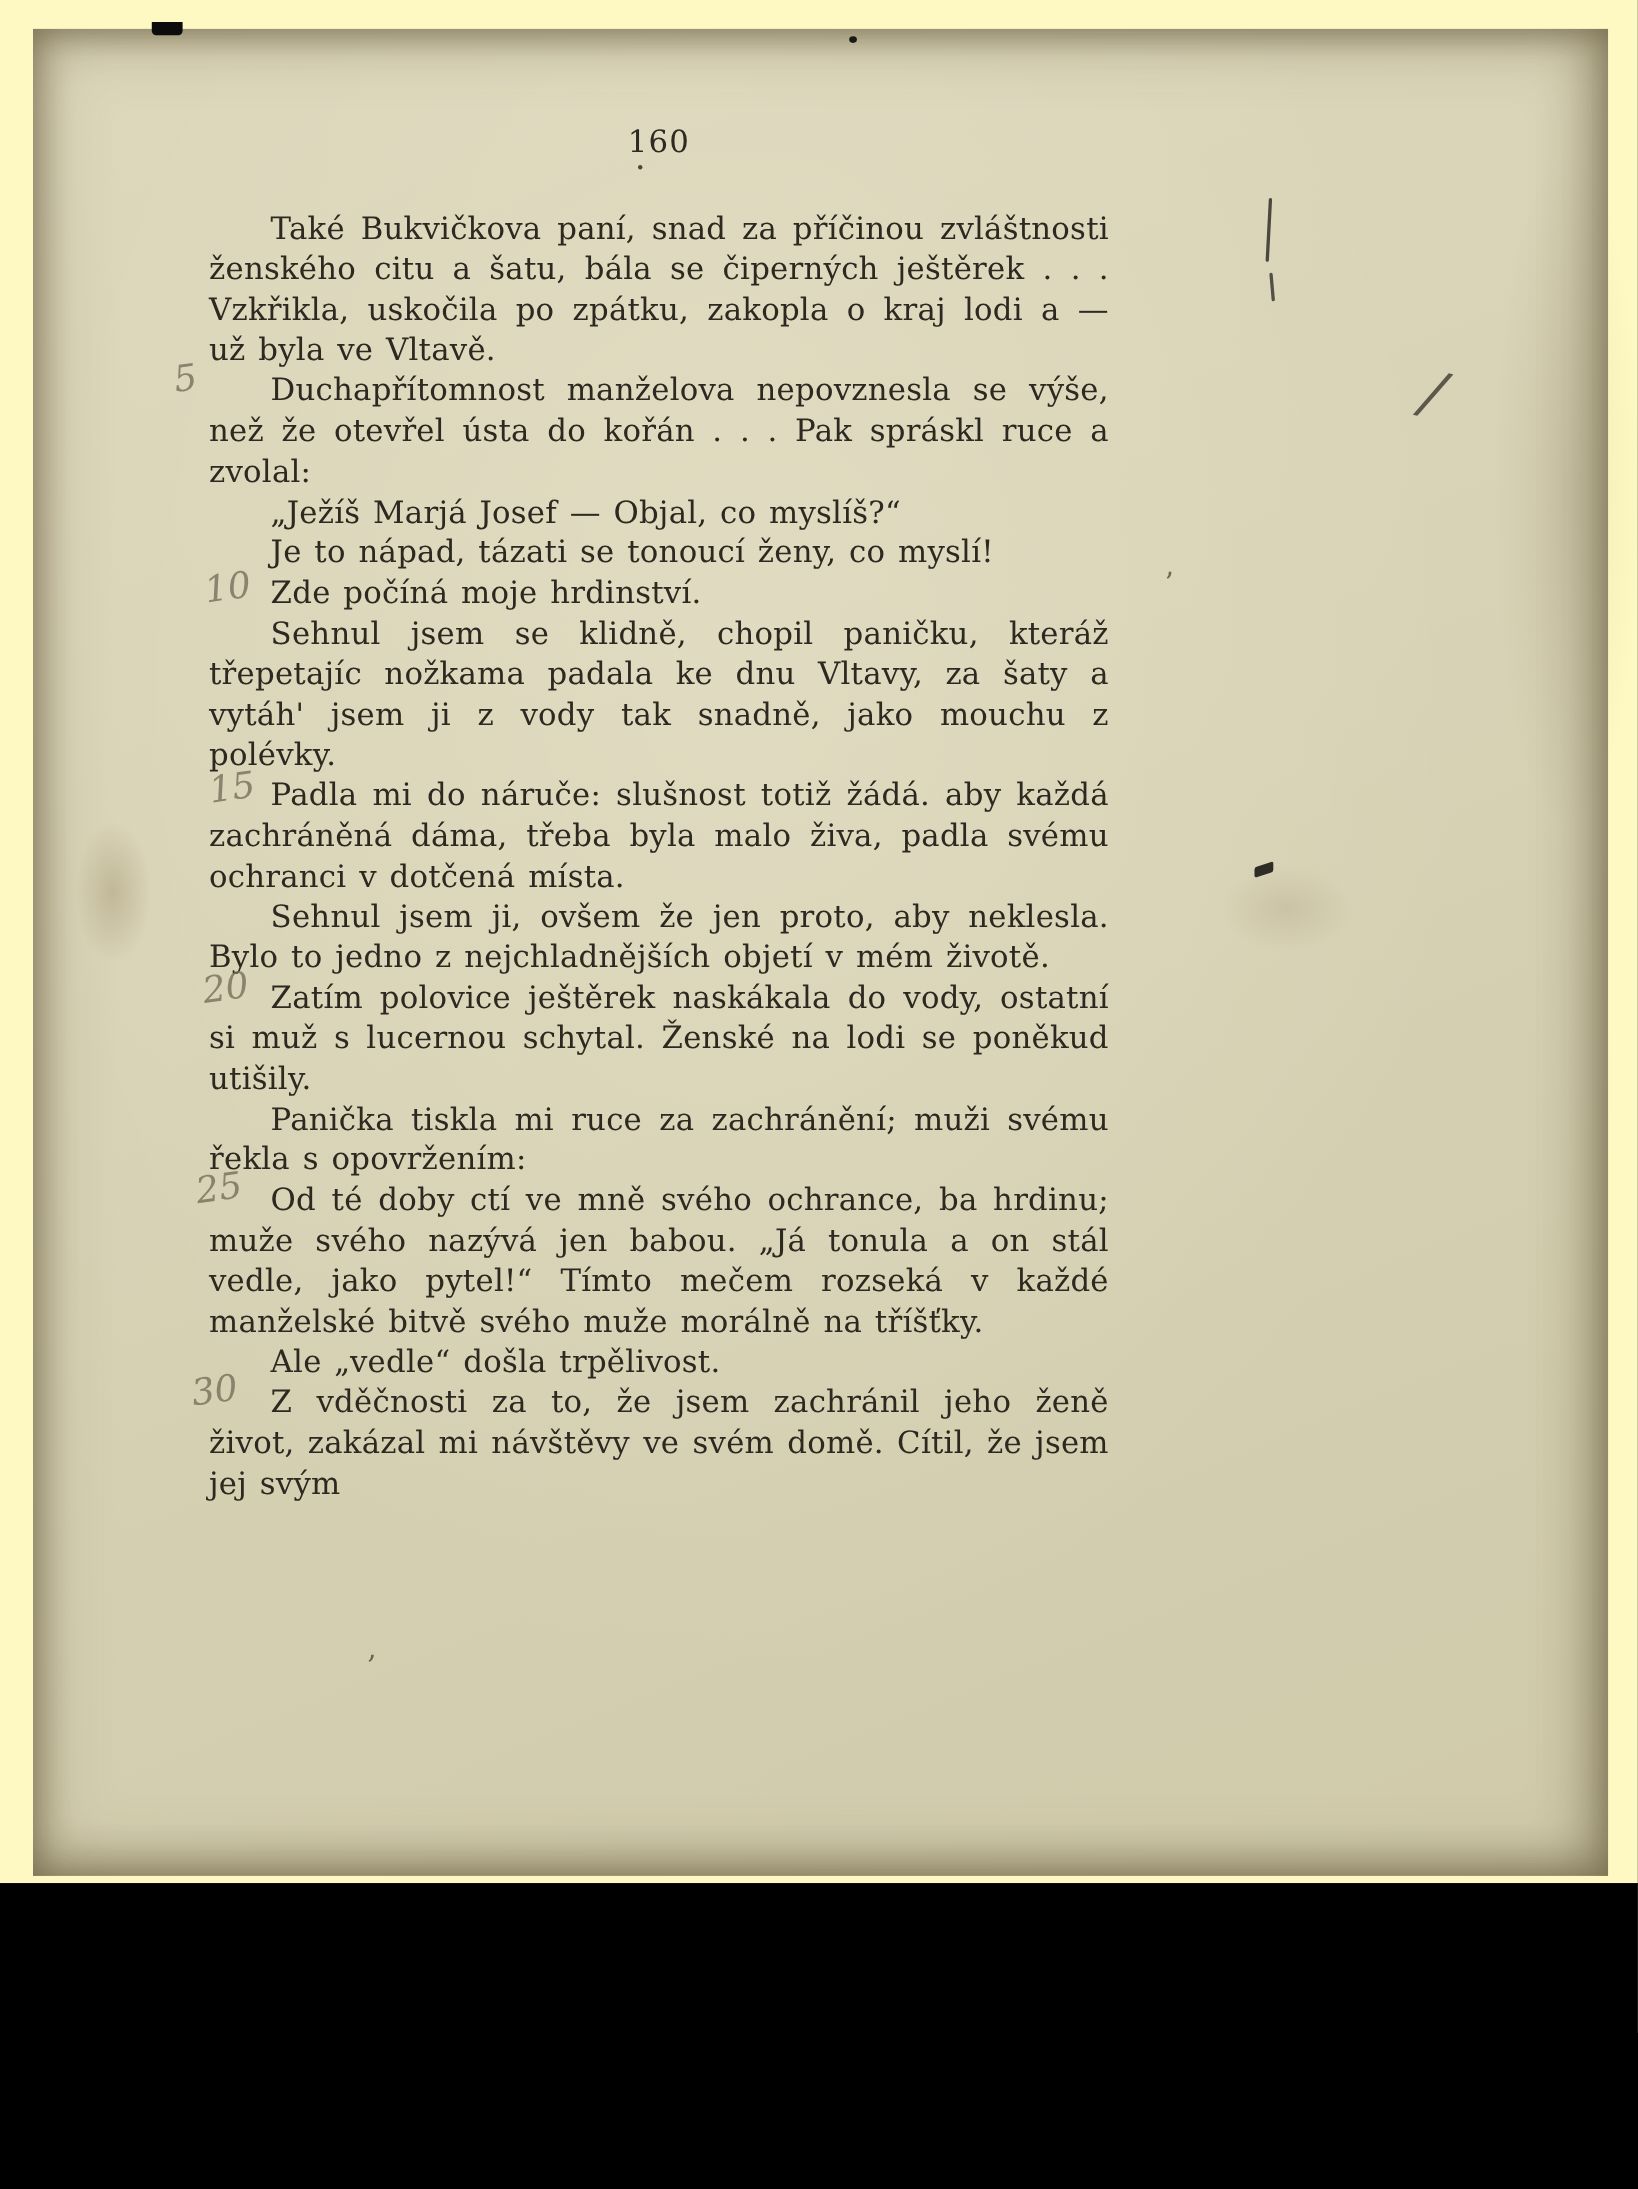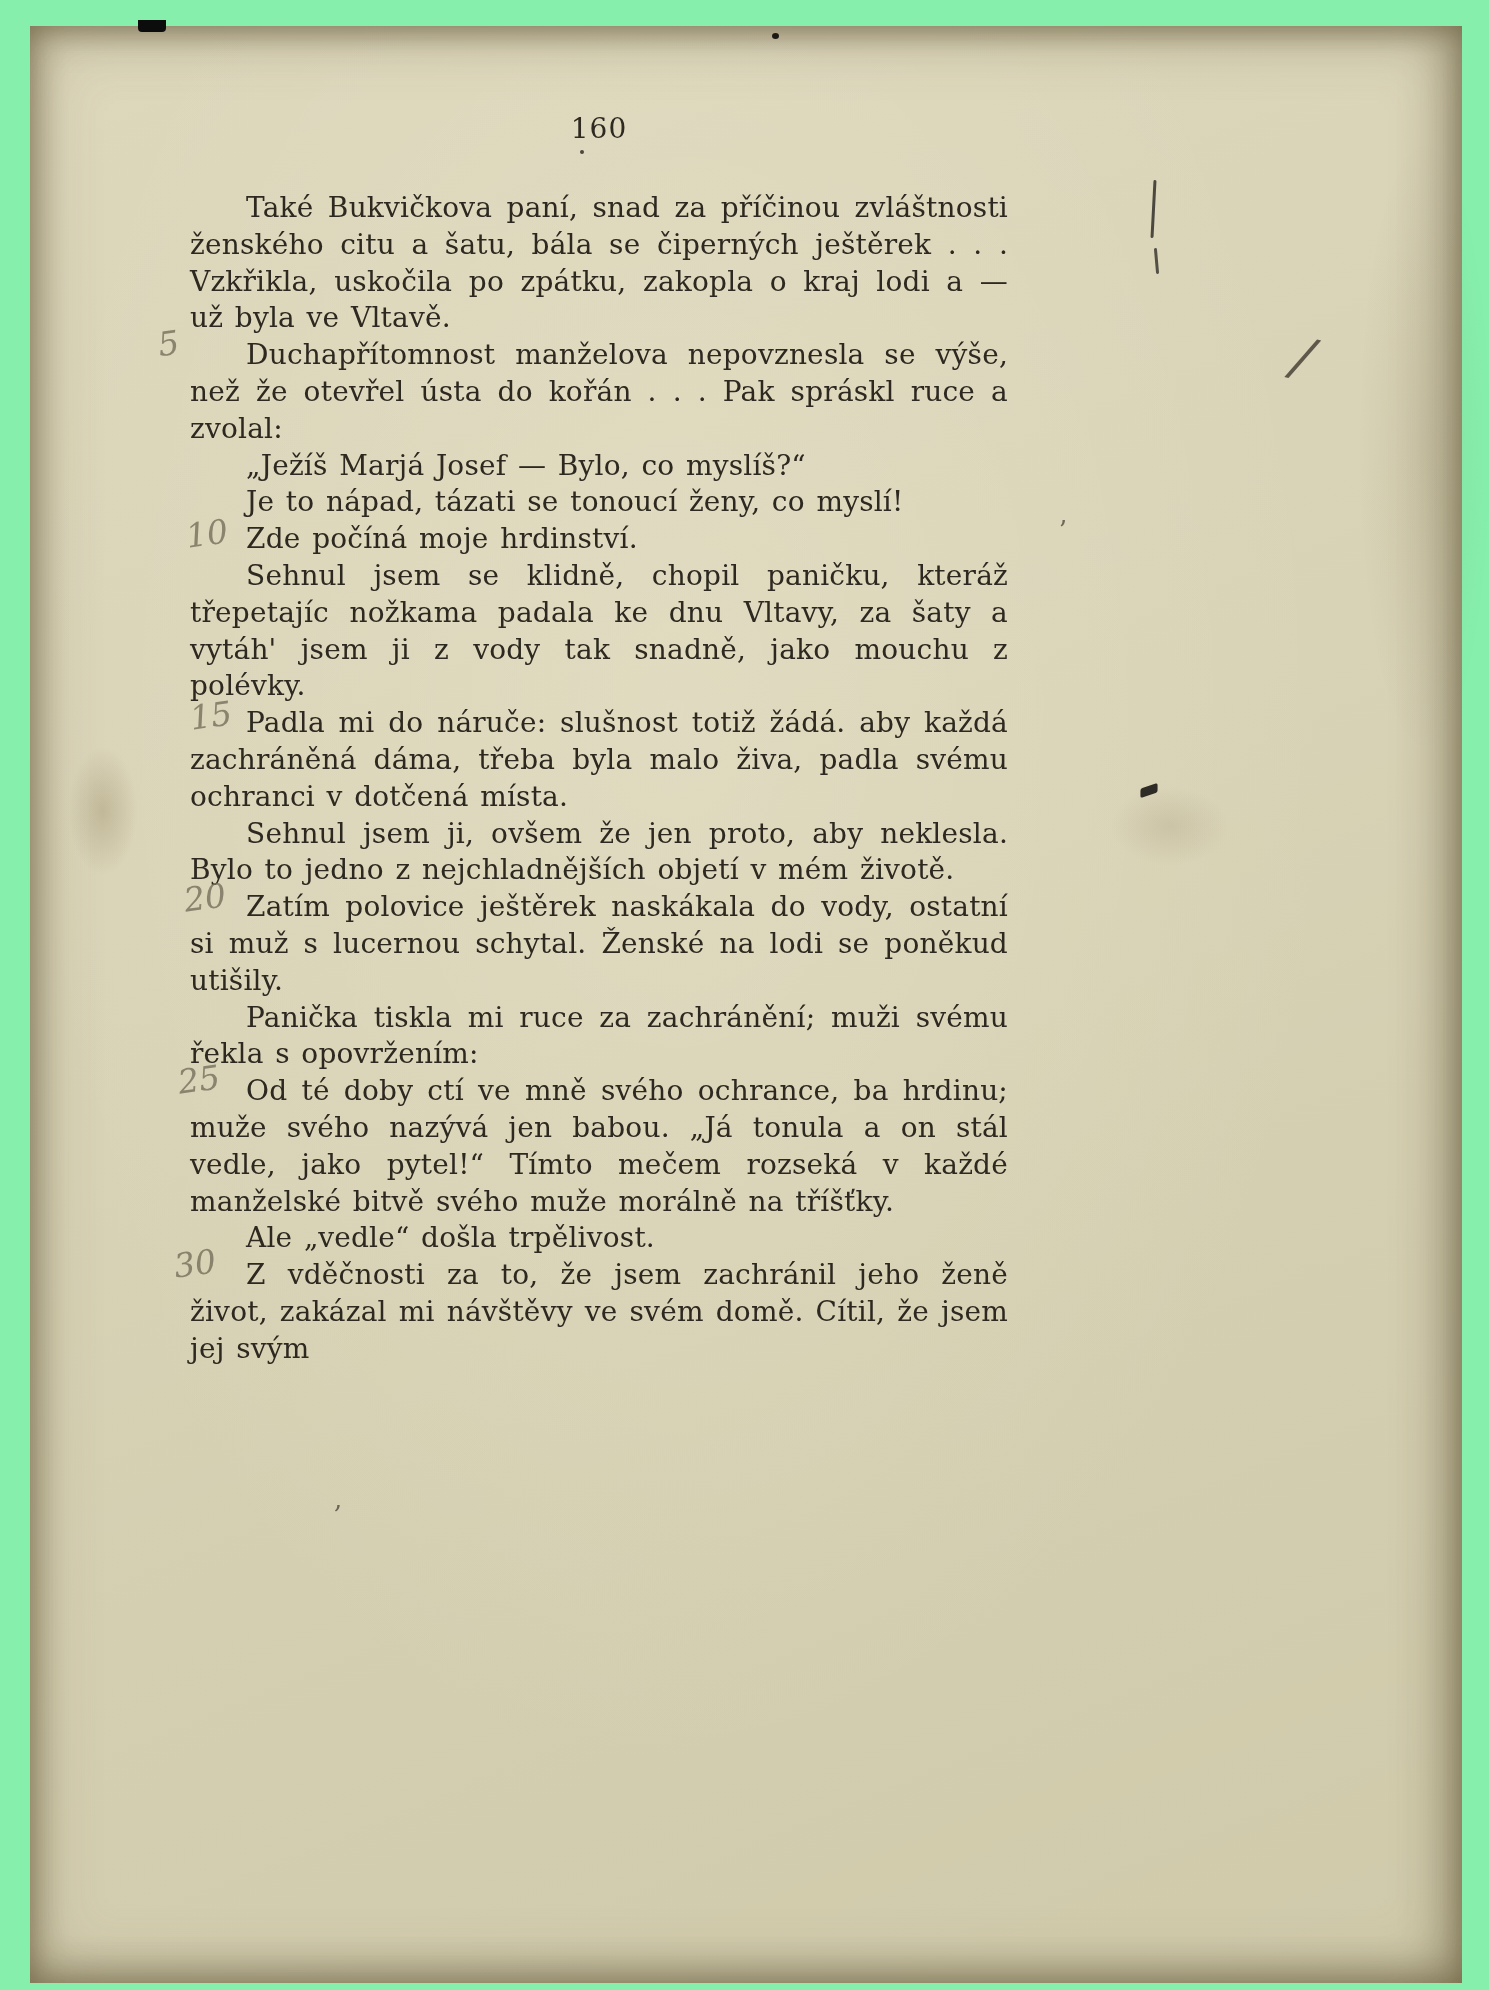--- a/index.html
+++ b/index.html
@@ -3,22 +3,22 @@
 <meta charset="utf-8">
 <style>
   html, body {
     margin: 0;
     padding: 0;
     background: #000;
   }
   .scan {
     position: relative;
     width: 1489px;
-    height: 1990px;
-    background: #86efac;
+    height: 1712px;
+    background: #fef9c3;
     overflow: hidden;
     font-family: "DejaVu Serif", "Liberation Serif", serif;
   }
   
   .paper {
     position: absolute;
     left: 30px;
     top: 26px;
     right: 27px;
     bottom: 7px;
@@ -139,21 +139,21 @@
     <div class="stain s3"></div>
   </div>
 
   <div class="tab-mark"></div>
 
   <div class="page-number">160</div>
 
   <div class="text-block" id="paragraphs">
       <p class="para">Také Bukvičkova paní, snad za příčinou zvláštnosti ženského citu a šatu, bála se čiperných ještěrek . . . Vzkřikla, uskočila po zpátku, zakopla o kraj lodi a — už byla ve Vltavě.</p>
       <p class="para">Duchapřítomnost manželova nepovznesla se výše, než že otevřel ústa do kořán . . . Pak spráskl ruce a zvolal:</p>
-      <p class="para">„Ježíš Marjá Josef — Bylo, co myslíš?“</p>
+      <p class="para">„Ježíš Marjá Josef — Objal, co myslíš?“</p>
       <p class="para">Je to nápad, tázati se tonoucí ženy, co myslí!</p>
       <p class="para">Zde počíná moje hrdinství.</p>
       <p class="para">Sehnul jsem se klidně, chopil paničku, kteráž třepetajíc nožkama padala ke dnu Vltavy, za šaty a vytáh' jsem ji z vody tak snadně, jako mouchu z polévky.</p>
       <p class="para">Padla mi do náruče: slušnost totiž žádá. aby každá zachráněná dáma, třeba byla malo živa, padla svému ochranci v dotčená místa.</p>
       <p class="para">Sehnul jsem ji, ovšem že jen proto, aby neklesla. Bylo to jedno z nejchladnějších objetí v mém životě.</p>
       <p class="para">Zatím polovice ještěrek naskákala do vody, ostatní si muž s lucernou schytal. Ženské na lodi se poněkud utišily.</p>
       <p class="para">Panička tiskla mi ruce za zachránění; muži svému řekla s opovržením:</p>
       <p class="para">Od té doby ctí ve mně svého ochrance, ba hrdinu; muže svého nazývá jen babou. „Já tonula a on stál vedle, jako pytel!“ Tímto mečem rozseká v každé manželské bitvě svého muže morálně na tříšťky.</p>
       <p class="para">Ale „vedle“ došla trpělivost.</p>
       <p class="para">Z vděčnosti za to, že jsem zachránil jeho ženě život, zakázal mi návštěvy ve svém domě. Cítil, že jsem jej svým</p>

